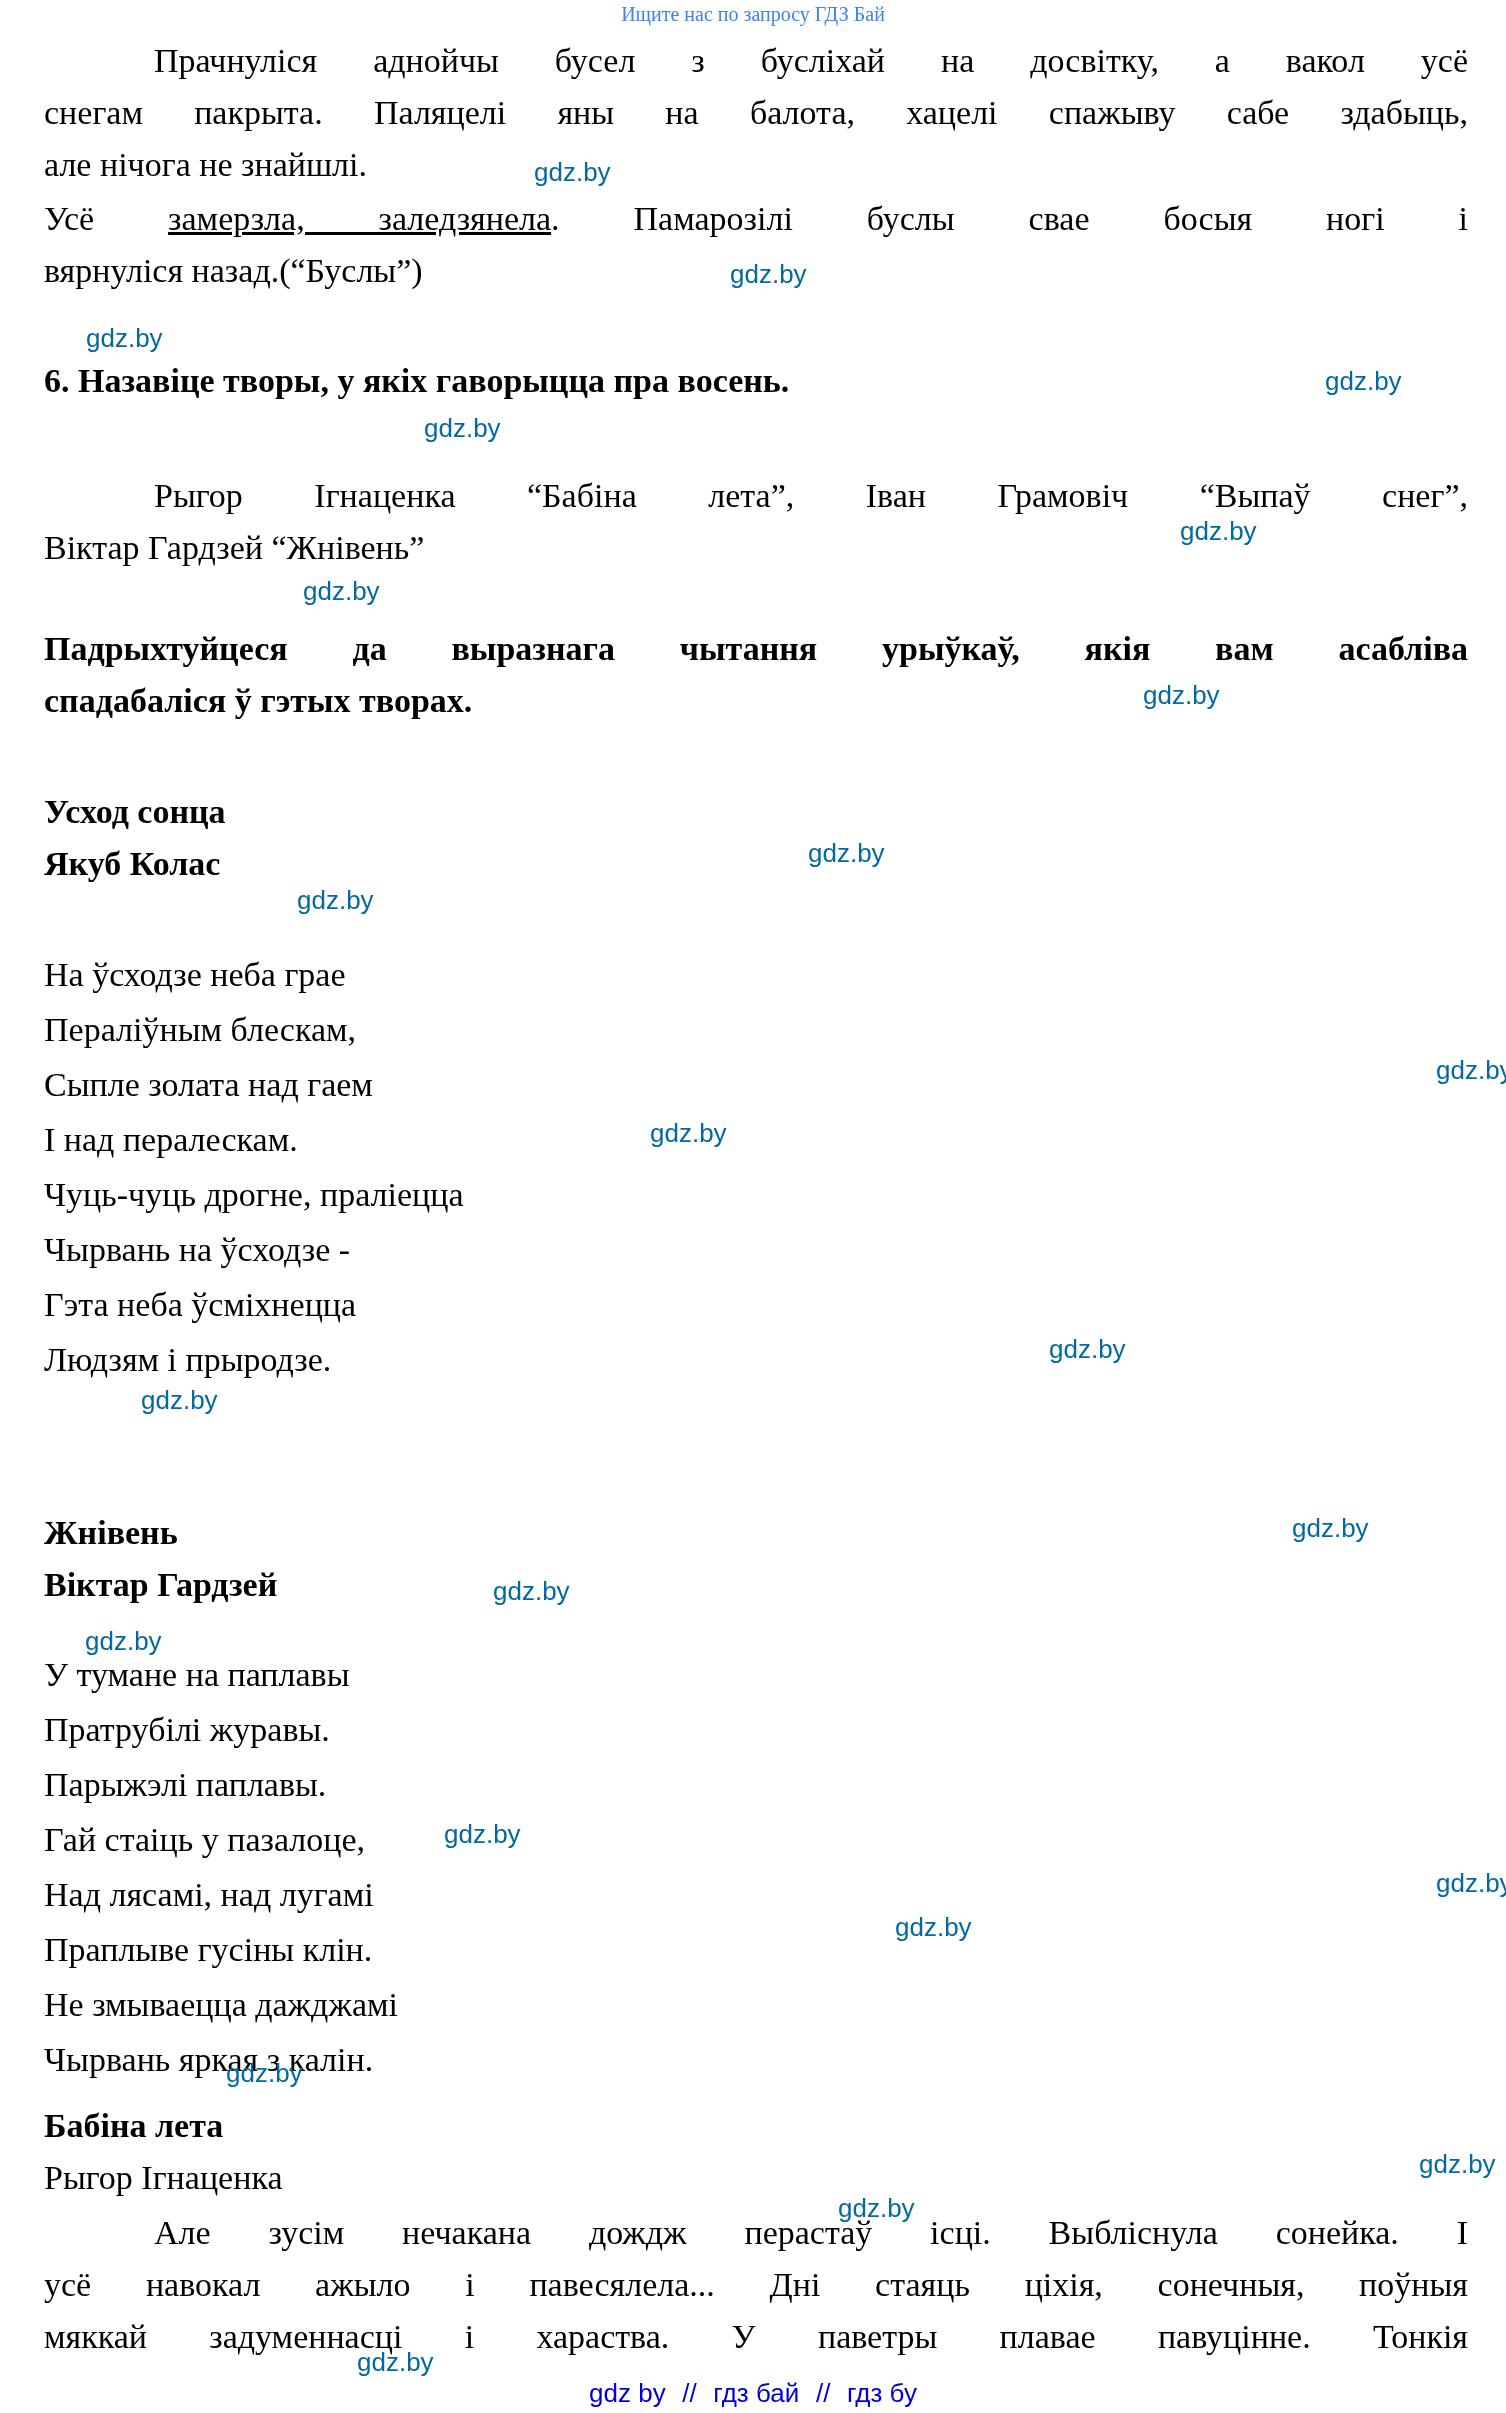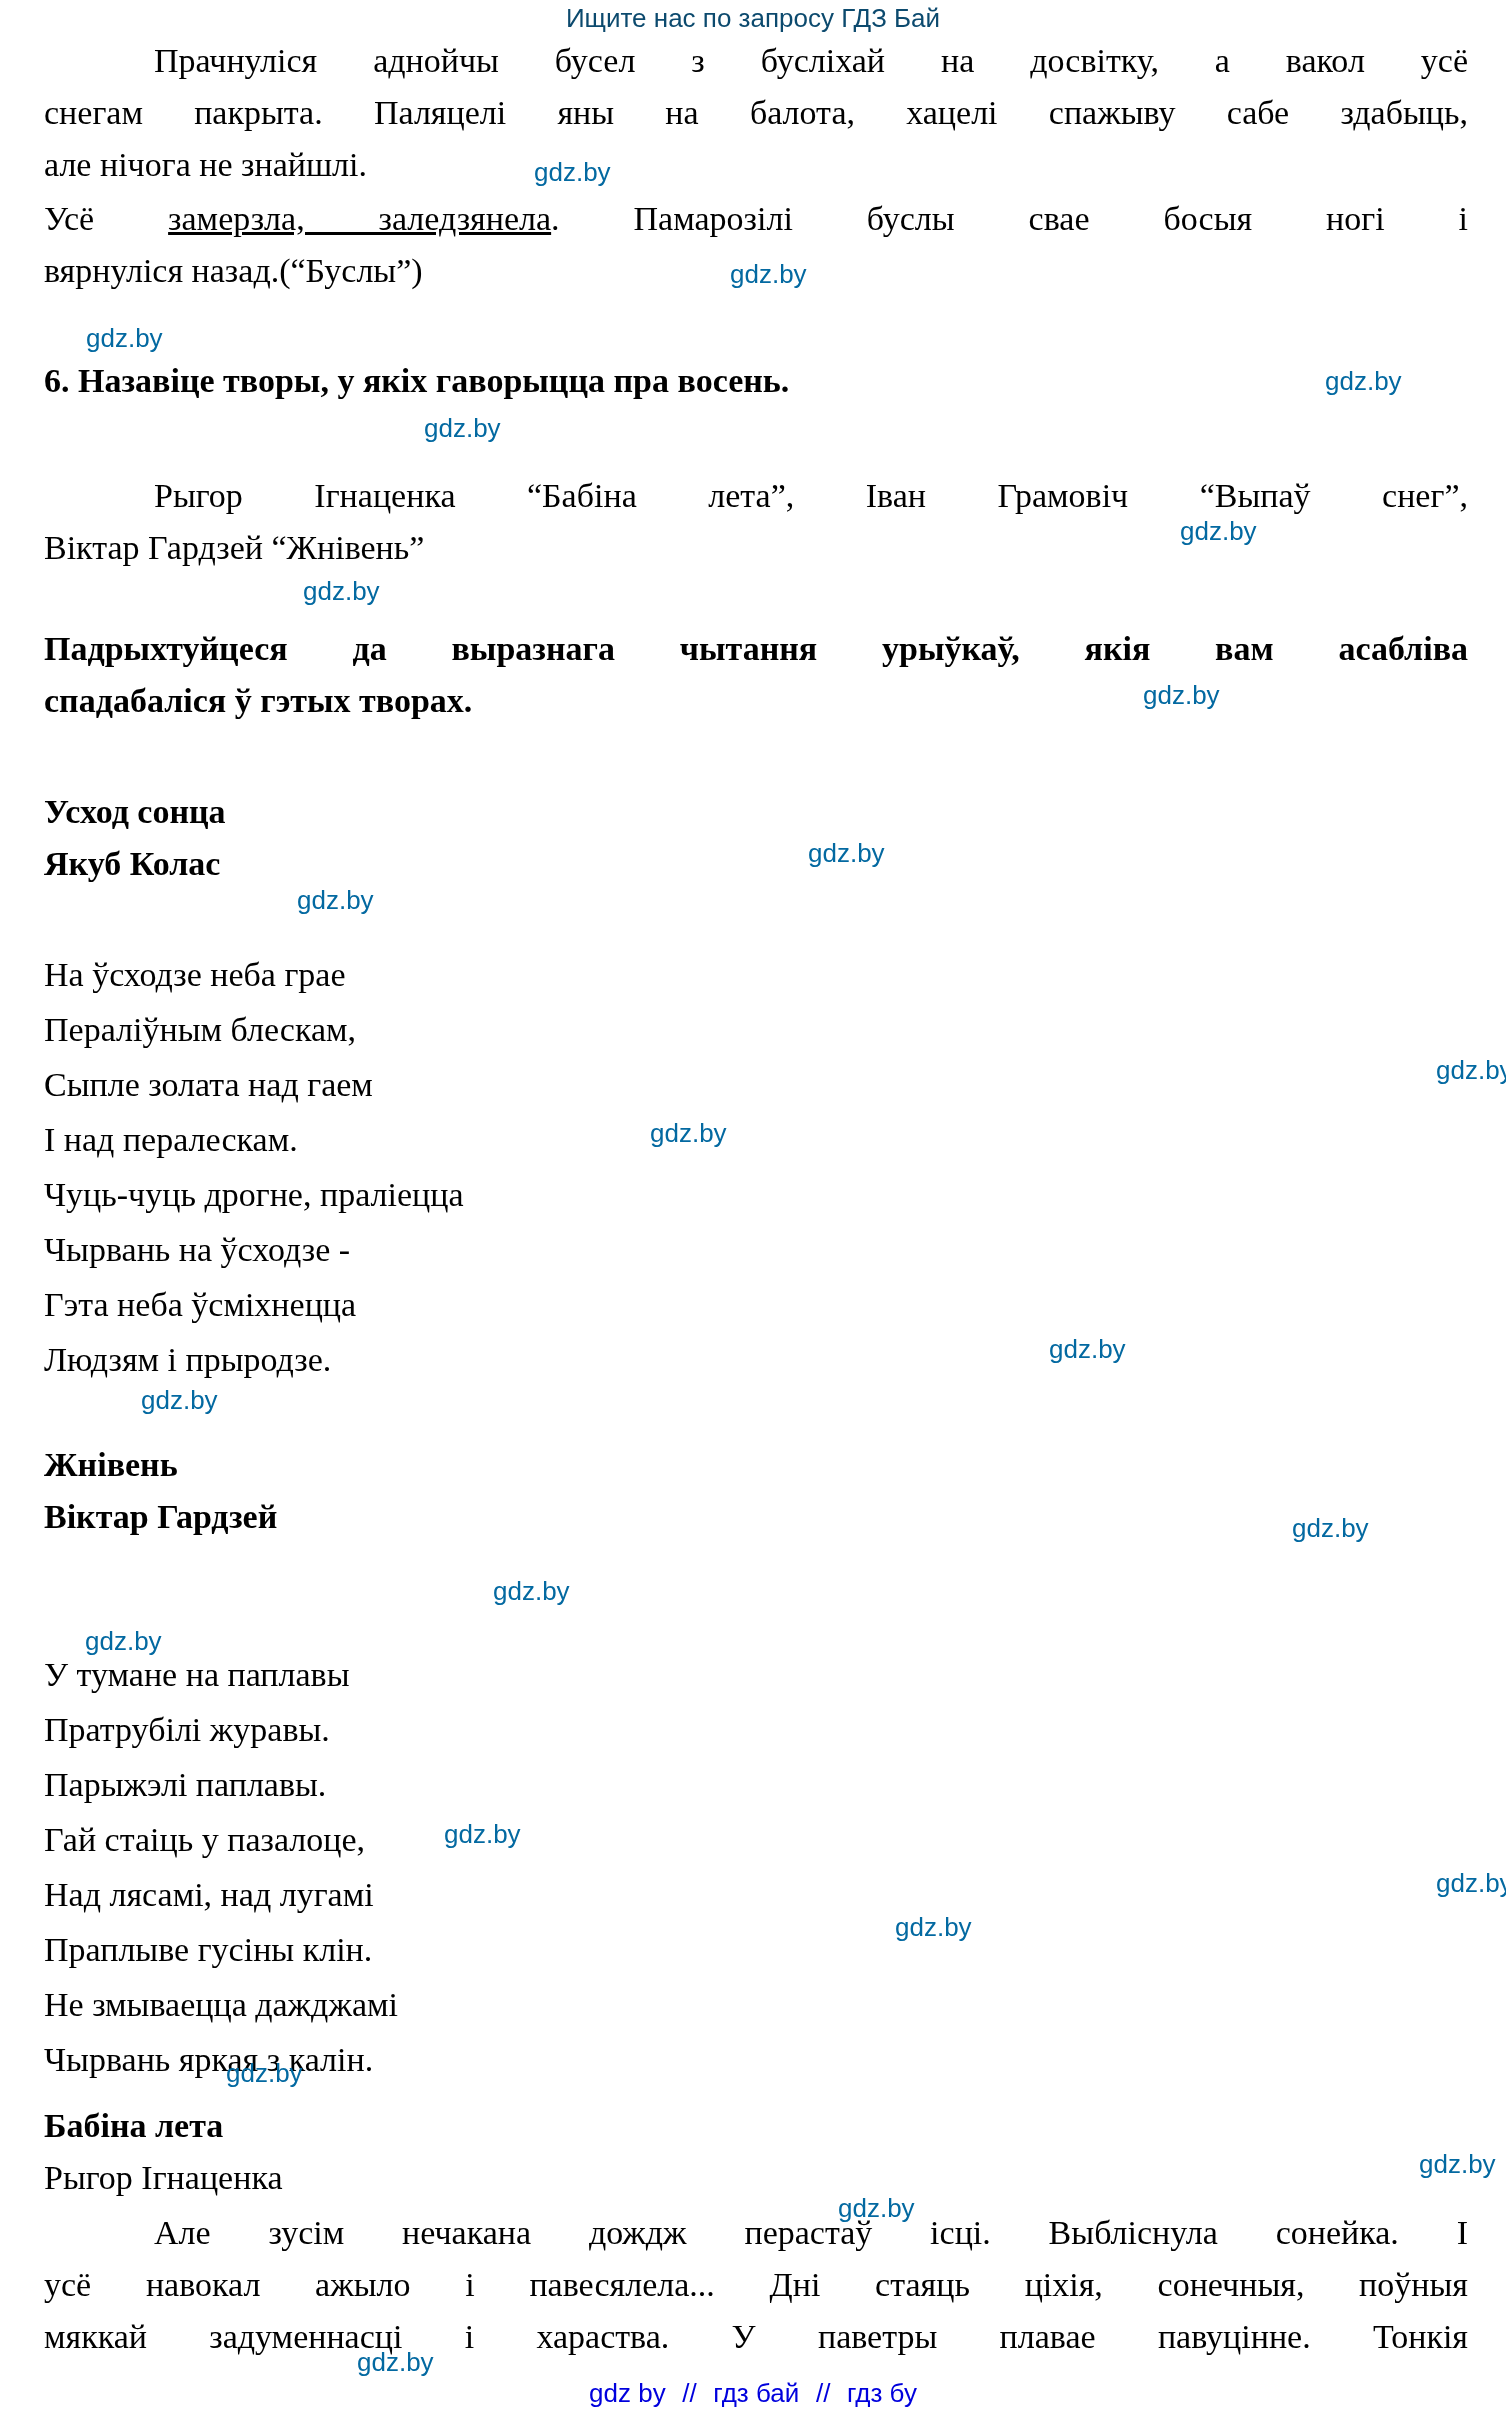--- a/index.html
+++ b/index.html
@@ -15,22 +15,22 @@
   .block { position:absolute; left:44px; width:1424px; }
   .line  { font-size:34px; line-height:52px; }
   .pline { font-size:34px; line-height:55px; }
   .just  { text-align:justify; text-align-last:justify; }
   .indent{ text-indent:110px; }
   .bold  { font-weight:bold; }
   .u     { text-decoration:underline;margin-top:12px; }
   .banner {
     position:absolute; top:3.1px; left:0; width:100%;
     text-align:center;
-    font-family:Liberation Sans, sans-serif;
-    font-size:26px; color:#0c4a6e;
+    font-family:Liberation Serif, serif;
+    font-size:20px; color:#3b82f6;
   }
   .wm {
     position:absolute;
     font-family:"Liberation Sans", sans-serif;
     font-size:26px; color:#0369a1;
     white-space:nowrap;
   }
   .footer {
     position:absolute; top:2378px; left:0; width:100%;
     text-align:center;
@@ -81,21 +81,21 @@
     <div class="pline">На ўсходзе неба грае</div>
     <div class="pline">Пераліўным блескам,</div>
     <div class="pline">Сыпле золата над гаем</div>
     <div class="pline">І над пералескам.</div>
     <div class="pline">Чуць-чуць дрогне, праліецца</div>
     <div class="pline">Чырвань на ўсходзе -</div>
     <div class="pline">Гэта неба ўсміхнецца</div>
     <div class="pline">Людзям і прыродзе.</div>
   </div>
 
-  <div class="block bold" style="top:1439px">
+  <div class="block bold" style="top:1507px">
     <div class="line">Жнівень</div>
     <div class="line">Віктар Гардзей</div>
   </div>
 
   <div class="block" style="top:1647px">
     <div class="pline">У тумане на паплавы</div>
     <div class="pline">Пратрубілі журавы.</div>
     <div class="pline">Парыжэлі паплавы.</div>
     <div class="pline">Гай стаіць у пазалоце,</div>
     <div class="pline">Над лясамі, над лугамі</div>

